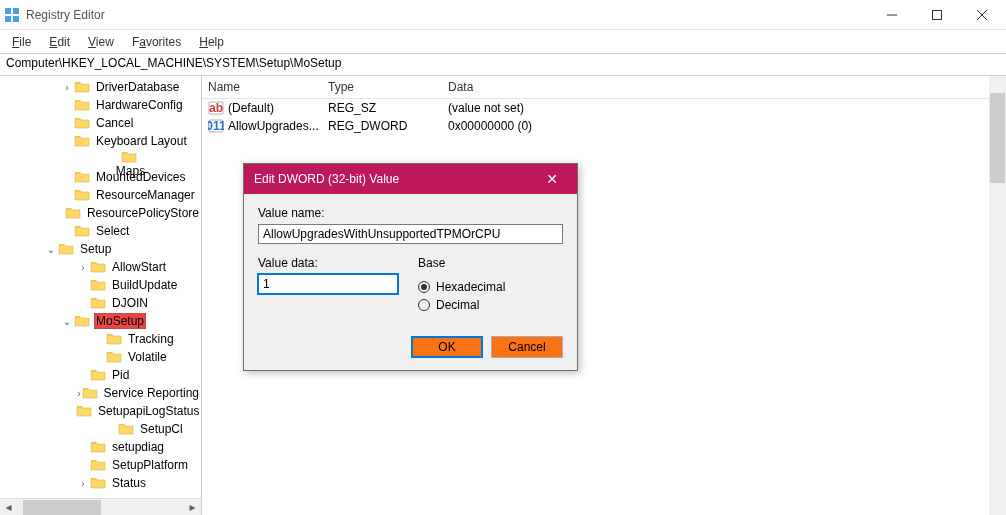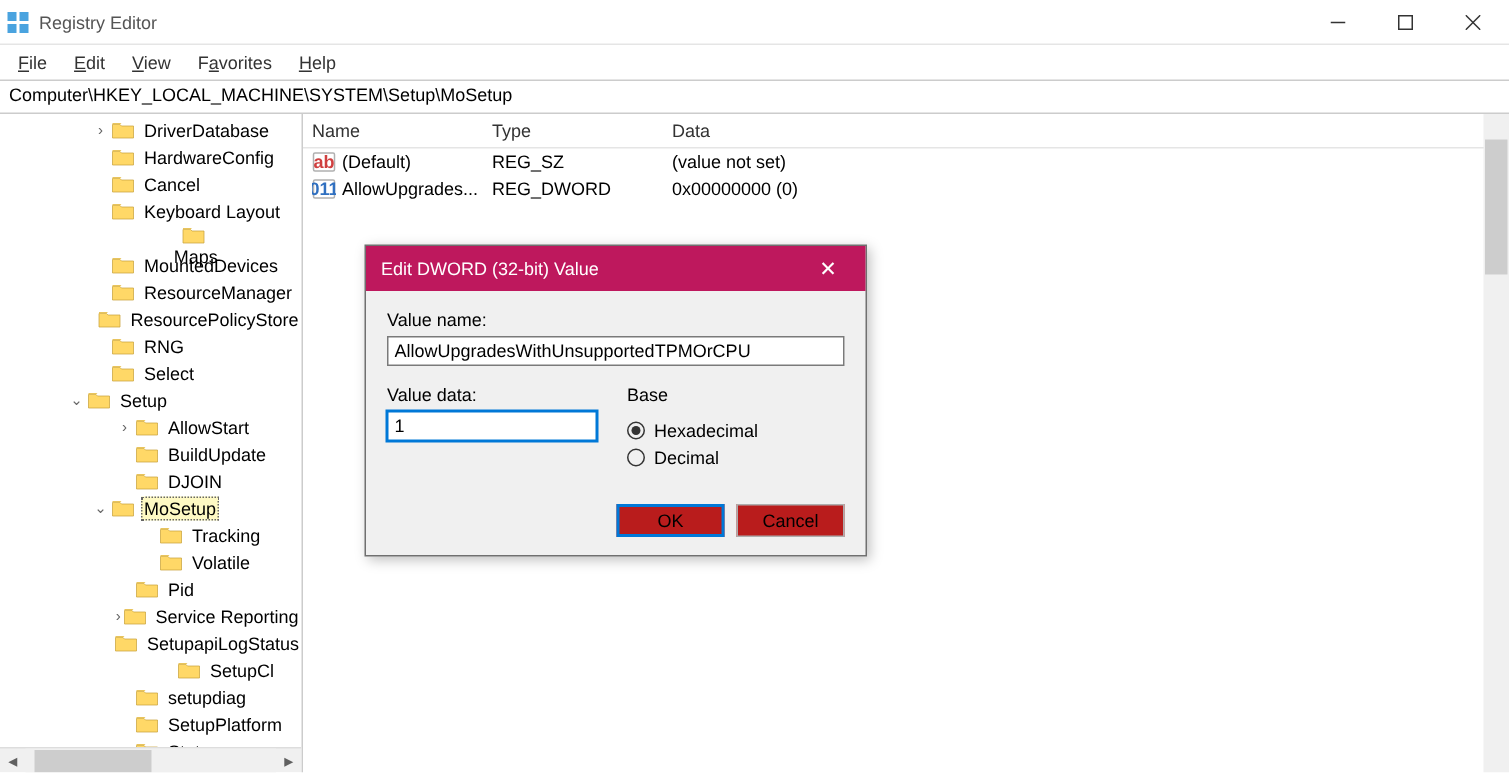--- a/index.html
+++ b/index.html
@@ -17,21 +17,21 @@
     .address { height: 22px; padding: 2px 6px; border-bottom: 1px solid #ccc; background: #fff; }
     
     .main { display: flex; height: calc(100% - 76px); }
     
     .tree-pane { width: 202px; border-right: 1px solid #ccc; overflow: hidden; position: relative; display: flex; flex-direction: column; }
     .tree-content { flex: 1; overflow: hidden; padding-top: 2px; }
     .tree-row { display: flex; align-items: center; height: 18px; white-space: nowrap; }
     .tree-toggle { width: 14px; text-align: center; color: #666; font-size: 10px; cursor: pointer; }
     .folder { width: 16px; height: 14px; margin-right: 4px; display: flex; align-items: center; }
     .tree-label { padding: 0 2px; }
-    .tree-label.selected { background: #fef9c3; border: 1px dotted #666; padding: 0 1px; }
+    .tree-label.selected { background: #ef4444; border: 1px dotted #666; padding: 0 1px; }
     .tree-hscroll { height: 17px; background: #f0f0f0; display: flex; align-items: center; border-top: 1px solid #ddd; }
     .hscroll-arrow { width: 17px; height: 17px; display: flex; align-items: center; justify-content: center; color: #606060; }
     .hscroll-track { flex: 1; height: 17px; position: relative; background: #f0f0f0; }
     .hscroll-thumb { position: absolute; left: 6px; width: 78px; height: 15px; top: 1px; background: #cdcdcd; }
     
     .list-pane { flex: 1; position: relative; }
     .list-header { display: flex; height: 23px; align-items: center; border-bottom: 1px solid #e5e5e5; }
     .list-col { padding: 2px 6px; color: #333; border-right: 1px solid transparent; }
     .col-name { width: 120px; }
     .col-type { width: 120px; }
@@ -51,21 +51,21 @@
     .d-input { width: 100%; height: 20px; padding: 2px 4px; border: 1px solid #7a7a7a; background: #fff; font-size: 12px; }
     .d-row2 { display: flex; gap: 20px; margin-top: 12px; }
     .d-left { width: 140px; }
     .d-left .d-input { border: 1px solid #0078d7; outline: 1px solid #0078d7; }
     .d-group { flex: 1; }
     .d-group-inner { padding: 4px 0; }
     .radio-row { display: flex; align-items: center; gap: 6px; padding: 2px 0; }
     .radio { width: 12px; height: 12px; border-radius: 50%; border: 1px solid #333; display: flex; align-items: center; justify-content: center; }
     .radio.sel::after { content: ''; width: 6px; height: 6px; background: #333; border-radius: 50%; }
     .d-buttons { display: flex; justify-content: flex-end; gap: 8px; margin-top: 18px; }
-    .d-btn { width: 72px; height: 22px; background: #b91c1c; border: 1px solid #adadad; display: flex; align-items: center; justify-content: center; }
+    .d-btn { width: 72px; height: 22px; background: #f97316; border: 1px solid #adadad; display: flex; align-items: center; justify-content: center; }
     .d-btn.primary { border: 2px solid #0078d7; }
     .folder-svg { fill: #ffd867; stroke: #c9a43e; stroke-width: 0.5; }
   </style>
 </head>
 <body>
 
 <div class="titlebar">
   <span class="app-icon">
     <svg width="16" height="16" viewBox="0 0 16 16">
         <rect x="1" y="1" width="6" height="6" fill="#4aa3df"></rect>
@@ -179,30 +179,20 @@
         </div>
         <div class="tree-row" style="padding-left: 60px;">
           <span class="tree-toggle"></span>
           <span class="folder">
             <svg width="16" height="14" viewBox="0 0 16 14">
               <path class="folder-svg" d="M1 3 L1 12 L15 12 L15 4 L7 4 L6 3 Z"></path>
               <path d="M1 3 L6 3 L7 2 L1 2 Z" fill="#e8c45e"></path>
             </svg>
           </span>
           <span class="tree-label">ResourcePolicyStore</span>
-        </div>
-        <div class="tree-row" style="padding-left: 60px;">
-          <span class="tree-toggle"></span>
-          <span class="folder">
-            <svg width="16" height="14" viewBox="0 0 16 14">
-              <path class="folder-svg" d="M1 3 L1 12 L15 12 L15 4 L7 4 L6 3 Z"></path>
-              <path d="M1 3 L6 3 L7 2 L1 2 Z" fill="#e8c45e"></path>
-            </svg>
-          </span>
-          <span class="tree-label">RNG</span>
         </div>
         <div class="tree-row" style="padding-left: 60px;">
           <span class="tree-toggle"></span>
           <span class="folder">
             <svg width="16" height="14" viewBox="0 0 16 14">
               <path class="folder-svg" d="M1 3 L1 12 L15 12 L15 4 L7 4 L6 3 Z"></path>
               <path d="M1 3 L6 3 L7 2 L1 2 Z" fill="#e8c45e"></path>
             </svg>
           </span>
           <span class="tree-label">Select</span>

